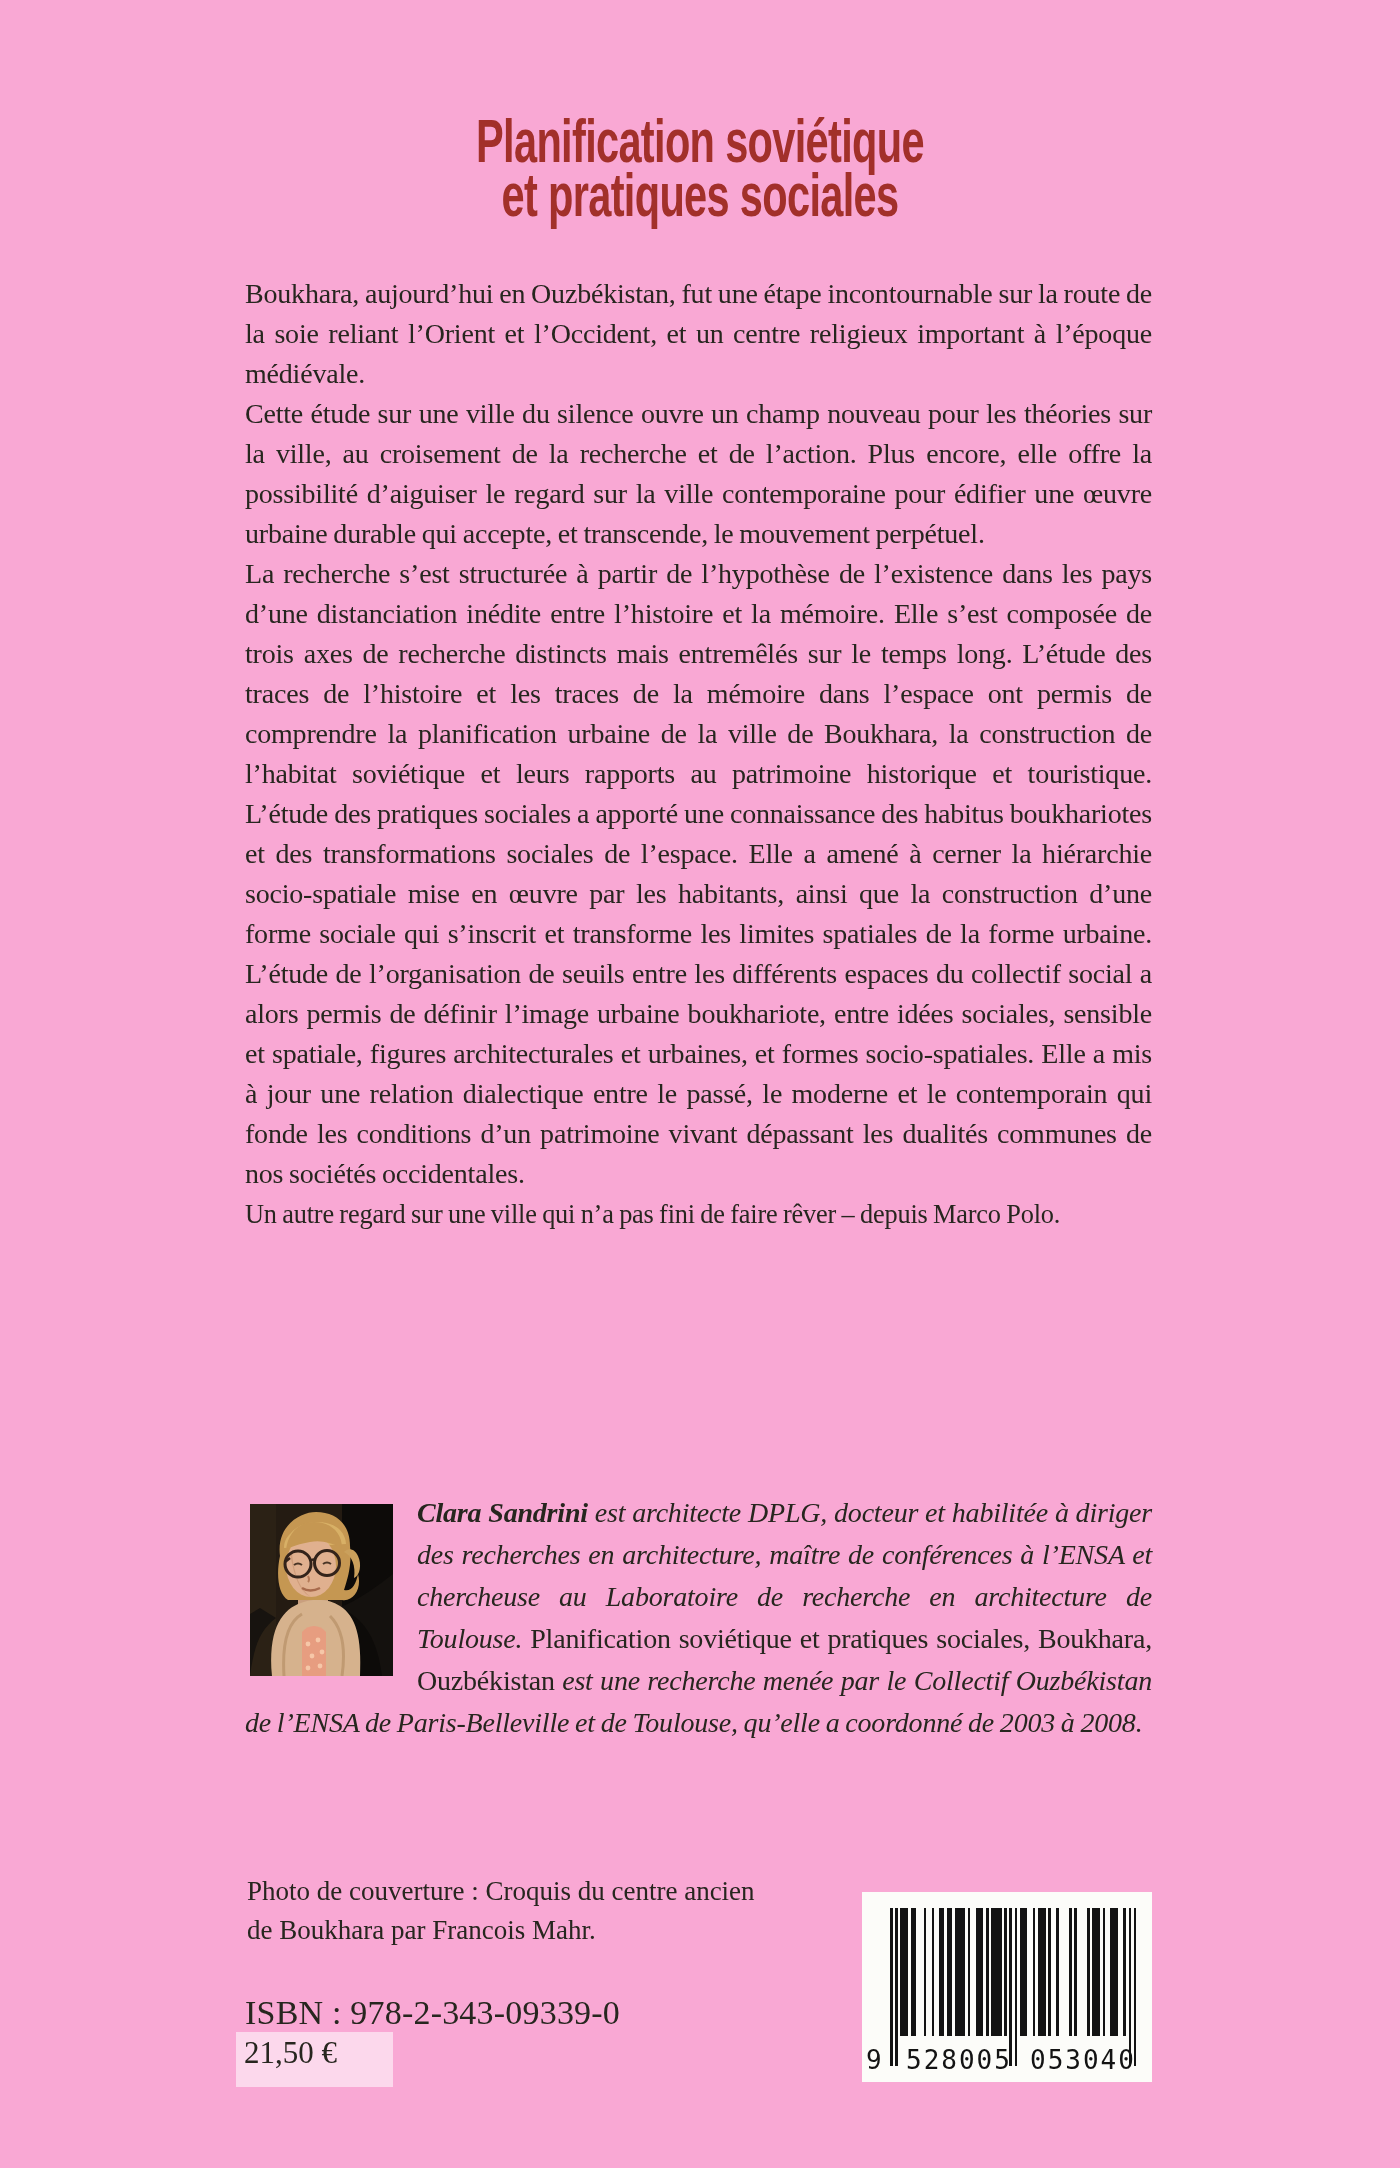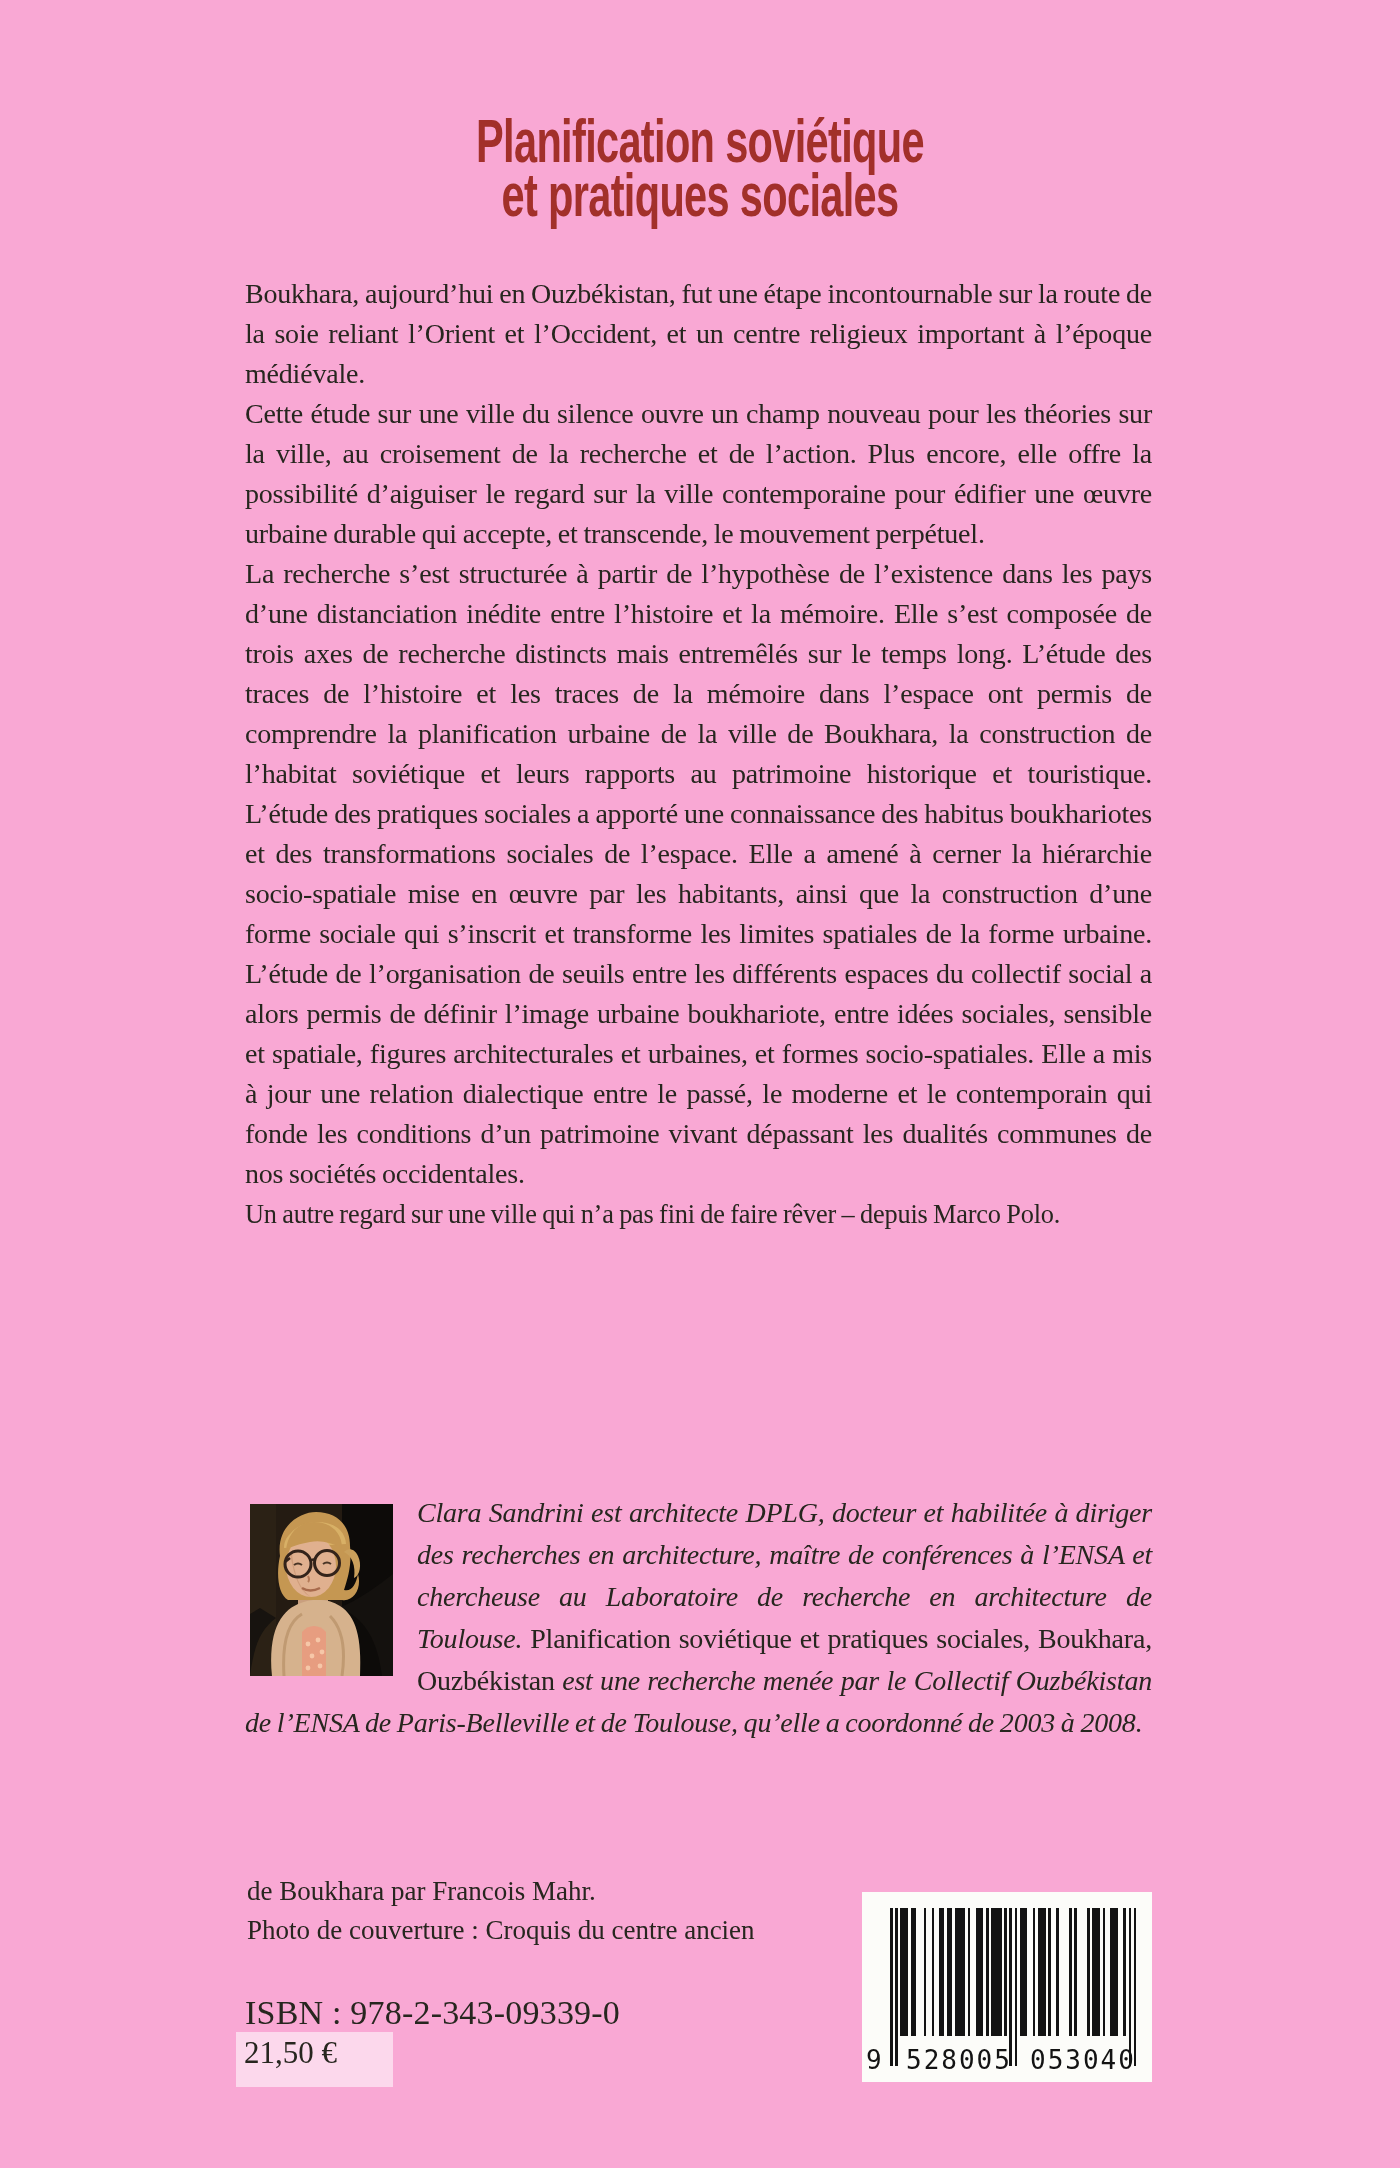--- a/index.html
+++ b/index.html
@@ -31,21 +31,21 @@
   .bio{
     position:absolute;left:245px;top:1492px;width:907px;
     font-size:28px;line-height:42px;text-align:justify;font-style:italic;
     letter-spacing:-0.2px;word-spacing:-1px;
   }
   .photo-frame{
     float:left;width:143px;height:172px;margin:12px 24px 10px 5px;
     background:#1c1712;
   }
   .photo-frame svg{display:block;}
-  .bio .bold-italic{font-weight:normal;font-style:italic;}
+  .bio .bold-italic{font-weight:bold;font-style:italic;}
   .bio .italic{font-style:italic;}
   .bio .roman{font-style:normal;}
   
   .credit{position:absolute;left:247px;top:1872px;font-size:27px;line-height:39px;}
   .isbn{position:absolute;left:245px;top:1994px;font-size:34px;letter-spacing:0.2px;}
   .price{
     position:absolute;left:236px;top:2032px;font-size:31px;
     background:rgba(255,255,255,0.55);padding:3px 56px 16px 8px;
   }
   
@@ -126,22 +126,22 @@
         <path d="M58,72 Q60,76 58,78" stroke="#b57a58" stroke-width="2" fill="none"></path>
         <path d="M52,84 Q60,89 70,84" stroke="#a86a4c" stroke-width="2.5" fill="none"></path>
 
         <path d="M94,48 C102,52 106,62 104,74 C110,72 112,60 108,52 C104,44 98,44 94,48 Z" fill="#caa05c"></path>
       </svg>
     </div>
     <span><span class="bold-italic">Clara Sandrini</span><span class="italic"> est architecte DPLG, docteur et habilitée à diriger des recherches en architecture, maître de conférences à l’ENSA et chercheuse au Laboratoire de recherche en architecture de Toulouse. </span><span class="roman">Planification soviétique et pratiques sociales, Boukhara, Ouzbékistan </span><span class="italic">est une recherche menée par le Collectif Ouzbékistan de l’ENSA de Paris-Belleville et de Toulouse, qu’elle a coordonné de 2003 à 2008.</span></span>
   </div>
 
   <div class="credit">
+    <div>Photo de couverture : Croquis du centre ancien</div>
     <div>de Boukhara par Francois Mahr.</div>
-    <div>Photo de couverture : Croquis du centre ancien</div>
   </div>
 
   <div class="isbn">ISBN : 978-2-343-09339-0</div>
   <div class="price">21,50 €</div>
 
   <div class="barcode-box">
     <div class="bars">
         <div class="bar-module black tall"></div>
         <div class="bar-module tall"></div>
         <div class="bar-module black tall"></div>

